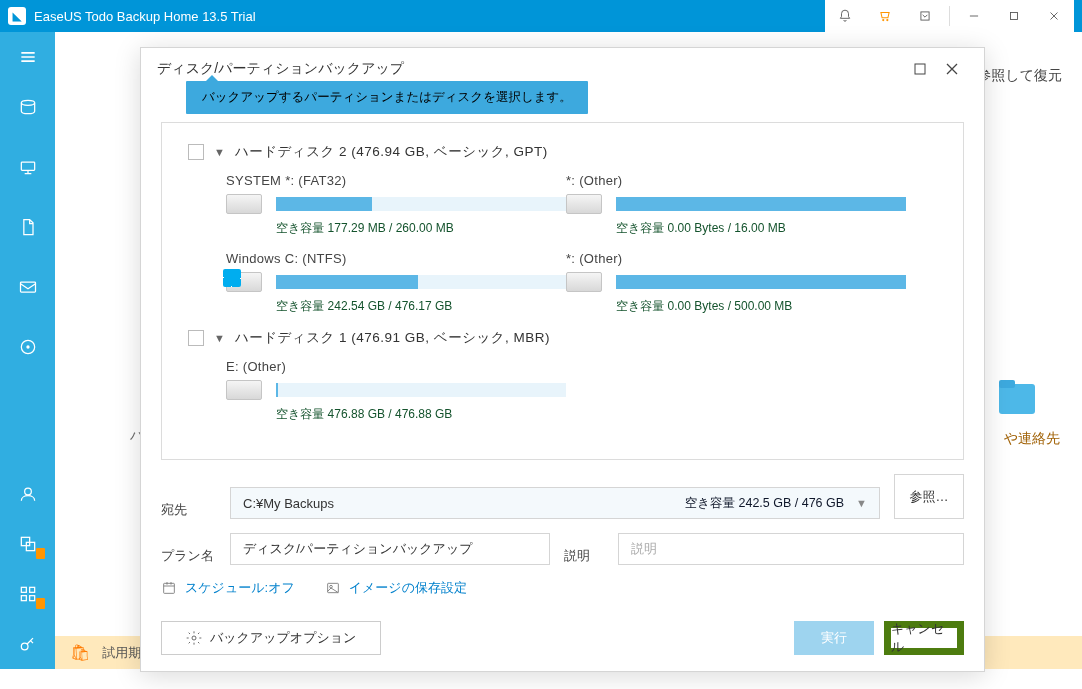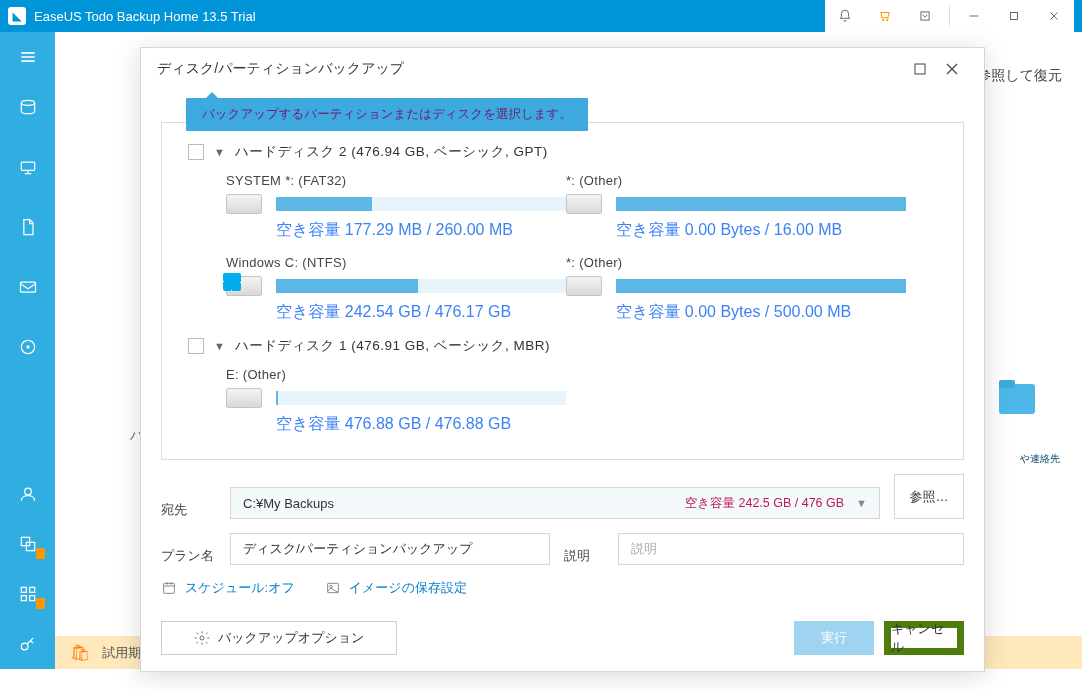--- a/index.html
+++ b/index.html
@@ -14,64 +14,64 @@
 .main{display:flex;height:637px}
 .sidebar{width:55px;background:#30aee1;display:flex;flex-direction:column;padding-top:0}
 .sidebar .sbi{height:50px;display:flex;align-items:center;justify-content:center;color:#fff;position:relative}
 .sidebar .sbi svg{width:20px;height:20px;stroke:#fff;fill:none;stroke-width:1.5}
 .sidebar .sbi.ham svg{stroke-width:2}
 .sidebar .sbi .badge{position:absolute;bottom:10px;right:10px;width:9px;height:11px;background:#ff9500;border-radius:1px}
 .content{flex:1;position:relative;background:#fff}
 .toprt{position:absolute;top:35px;right:20px;display:flex;align-items:center;gap:8px;color:#444;font-size:14px}
 .toprt svg{width:20px;height:16px;stroke:#555;fill:none;stroke-width:1.5}
 .bgtext{position:absolute;top:395px;left:75px;color:#6b6b6b;font-size:14px}
-.bgtext2{position:absolute;top:420px;right:22px;color:#0c4a6e;font-size:10px}
+.bgtext2{position:absolute;top:398px;right:22px;color:#a16207;font-size:14px}
 .bgicon{position:absolute;top:342px;right:45px;width:40px;height:45px}
 .trialbar{position:absolute;bottom:0;left:0;right:0;height:33px;background:#ffe9bc;display:flex;align-items:center;padding:0 15px;gap:12px;color:#555;font-size:13px}
 .trialbar .bag{color:#ff7a00;font-size:16px}
 .trialbar .num{color:#ff7a00;font-weight:bold}
 .trialbar .licbtn{background:#ff9a2e;color:#fff;padding:3px 14px;border-radius:2px;display:flex;align-items:center;gap:6px;font-size:12px}
 .dialog{position:absolute;top:15px;left:85px;width:845px;height:625px;background:#fff;border:1px solid #d5d5d5;box-shadow:0 4px 25px rgba(0,0,0,.15)}
 .dlg-head{height:42px;display:flex;align-items:center;padding:0 16px;border-bottom:0}
 .dlg-head .htxt{flex:1;color:#333;font-size:14px}
 .dlg-head .wbtn{width:32px;height:32px;display:flex;align-items:center;justify-content:center;color:#444}
-.tooltip{position:absolute;top:50px;left:45px;background:#3da9de;color:#701a75;padding:8px 16px;font-size:12.5px;border-radius:1px}
+.tooltip{position:absolute;top:33px;left:45px;background:#3da9de;color:#000000;padding:8px 16px;font-size:12.5px;border-radius:1px}
 .tooltip::before{content:"";position:absolute;top:-6px;left:20px;border:6px solid transparent;border-bottom-color:#3da9de;border-top:0}
 .diskbox{margin:32px 20px 0;border:1px solid #dcdcdc;height:338px;padding:16px 26px;overflow:hidden}
 .diskh{display:flex;align-items:center;gap:10px;margin-bottom:12px;margin-top:4px}
 .diskh .cb{width:16px;height:16px;border:1px solid #bbb}
 .diskh .chev{font-size:11px;color:#666}
 .diskh .dn{color:#333;font-size:13.5px;letter-spacing:.5px}
 .prow{display:flex;margin-left:38px;margin-bottom:14px}
 .pcell{width:340px}
 .pcell .pt{color:#444;font-size:13px;margin-bottom:6px;letter-spacing:.3px}
 .pcell .pbody{display:flex;align-items:center;gap:14px}
 .pcell .dicon{width:36px;height:20px;background:linear-gradient(#f5f5f5,#d8d8d8);border:1px solid #c5c5c5;border-radius:2px;position:relative}
 .pcell .dicon.win::before{content:"";position:absolute;left:-4px;top:-4px;width:18px;height:18px;background:conic-gradient(#00adef 0 25%,#fff 0 26%,#00adef 0 50%,#fff 0 51%,#00adef 0 75%,#fff 0 76%,#00adef 0);border-radius:2px}
 .pcell .pbar{flex:1;height:14px;background:#e8f4fb;position:relative;overflow:hidden}
 .pcell .pbar .fill{height:100%;background:#5cb7e6}
 .pcell .pbar.tiny .fill{width:2px}
-.pcell .pinfo{color:#3b82f6;font-size:16px;margin-top:6px;margin-left:50px}
+.pcell .pinfo{color:#14532d;font-size:12px;margin-top:6px;margin-left:50px}
 .disk2{margin-top:10px}
 .fields{padding:14px 20px 0}
 .frow{display:flex;align-items:flex-end;margin-bottom:14px;gap:14px}
 .flabel{width:55px;color:#444;font-size:13px}
 .dest{flex:1;height:32px;border:1px solid #d5d5d5;background:#f4f9fc;display:flex;align-items:center;padding:0 12px}
 .dest .dp{flex:1;color:#333;font-size:13px}
-.dest .ds{color:#be185d;font-size:12.5px}
+.dest .ds{color:#0f172a;font-size:12.5px}
 .dest .dd{margin-left:12px;color:#888;font-size:11px}
 .browse{width:70px;height:45px;border:1px solid #d5d5d5;display:flex;align-items:center;justify-content:center;color:#333;font-size:13px}
 .pname{width:320px;height:32px;border:1px solid #d5d5d5;padding:0 12px;display:flex;align-items:center;font-size:13px;color:#333}
 .descl{width:40px;color:#444;font-size:13px}
 .desc{flex:1;height:32px;border:1px solid #d5d5d5;padding:0 12px;display:flex;align-items:center;font-size:13px;color:#aaa}
 .links{display:flex;gap:30px;margin-top:6px;align-items:flex-end}
 .lnk{display:flex;align-items:center;gap:8px;color:#0080cc;font-size:13px}
 .lnk svg{width:16px;height:16px;stroke:#777;fill:none;stroke-width:1.3}
 .btnrow{position:absolute;bottom:16px;left:20px;right:20px;display:flex;align-items:center}
-.optbtn{height:34px;border:1px solid #ccc;display:flex;align-items:center;padding:0 32px;gap:8px;color:#333;font-size:13px}
+.optbtn{height:34px;border:1px solid #ccc;display:flex;align-items:center;padding:0 24px;gap:8px;color:#333;font-size:13px}
 .optbtn svg{width:16px;height:16px;stroke:#555;fill:none;stroke-width:1.3}
 .spacer{flex:1}
 .runbtn{width:80px;height:34px;background:#9ed4ef;color:#fff;display:flex;align-items:center;justify-content:center;font-size:13px;margin-right:10px}
 .cancelbtn{width:80px;height:34px;border:7px solid #4d7c0f;display:flex;align-items:center;justify-content:center;font-size:13px;color:#333}
 </style>
 </head>
 <body>
 
 <div class="titlebar">
  <div class="logo">◣</div>

